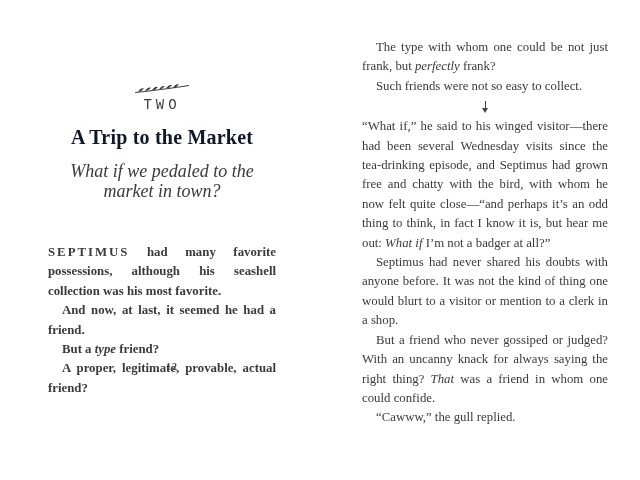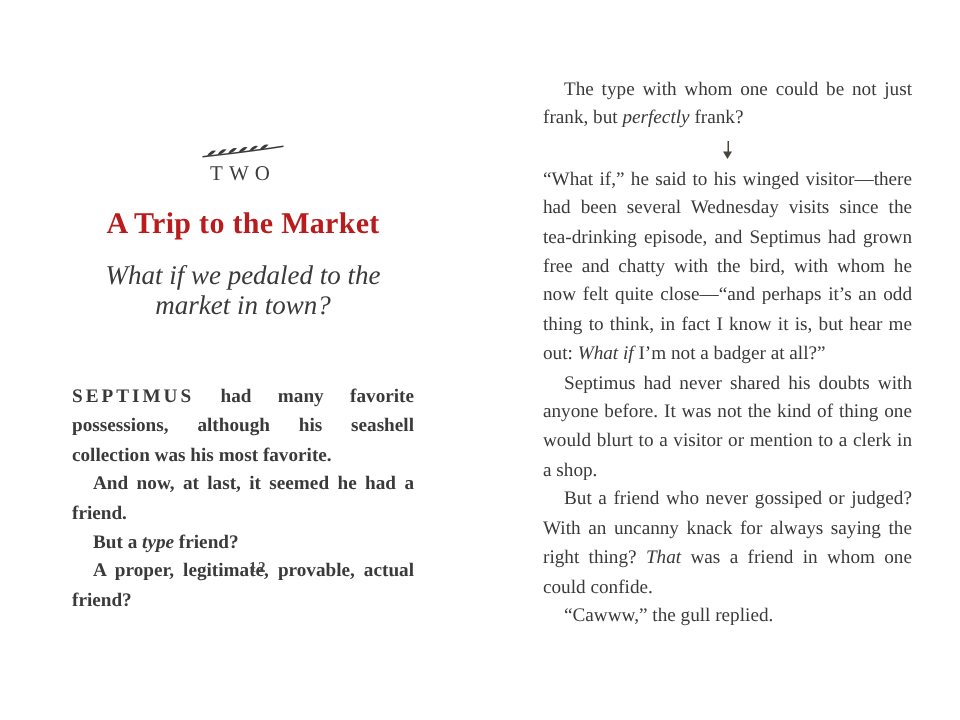--- a/index.html
+++ b/index.html
@@ -3,33 +3,33 @@
 <meta charset="utf-8">
 <style>
   html, body { margin:0; padding:0; }
   body {
     width:640px; height:480px; background:#ffffff;
     font-family:"Liberation Serif","DejaVu Serif",serif;
     color:#3a3a3a;
     -webkit-font-smoothing:antialiased;
   }
   .spread { position:relative; width:640px; height:480px; background:#ffffff; overflow:hidden; }
-  .page { position:absolute; top:0; height:394px;margin-top:12px; }
+  .page { position:absolute; top:0; height:394px; }
   .page-left  { left:48px;  width:228px; }
   .page-right { left:362px; width:246px; }
 
   .chapter-head { text-align:center; padding-top:82px; }
   .ornament { display:block; margin:0 auto; }
   .chapter-label {
     font-size:14px; letter-spacing:4px; margin-top:3px;
-    color:#3f3d3b; font-variant:small-caps;
+    color:#3f3d3b; font-variant:small-caps;font-family:Liberation Mono, monospace;
   }
   .chapter-title {
     font-size:20px; font-weight:600; margin-top:13px;
-    color:#b91c1c; letter-spacing:0.2px;
+    color:#0f172a; letter-spacing:0.2px;
   }
   .epigraph {
     font-style:italic; font-size:18px; line-height:20px;
     margin-top:12px; color:#3a3a3a;
   }
 
   .body-text {
     font-size:12.8px; line-height:19.4px;
     text-align:justify; text-justify:inter-word;
   }
@@ -86,20 +86,21 @@
         <p class="para indent"><span>And now, at last, it seemed he had a friend.</span></p>
         <p class="para indent"><span>But a </span><span class="italic">type</span><span> friend?</span></p>
         <p class="para indent"><span>A proper, legitimate, provable, actual friend?</span></p>
       </div>
     <div class="page-num">12</div>
   </div>
 
   <div class="page page-right">
     <div class="body-text">
         <p class="para indent"><span>The type with whom one could be not just frank, but </span><span class="italic">perfectly</span><span> frank?</span></p>
+        <p class="para indent"><span>Such friends were not so easy to collect.</span></p>
         <div class="section-break"><span class="break-arrow"></span></div>
         <p class="para"><span>“What if,” he said to his winged visitor—there had been several Wednesday visits since the tea-drinking episode, and Septimus had grown free and chatty with the bird, with whom he now felt quite close—“and perhaps it’s an odd thing to think, in fact I know it is, but hear me out: </span><span class="italic">What if</span><span> I’m not a badger at all?”</span></p>
         <p class="para indent"><span>Septimus had never shared his doubts with anyone before. It was not the kind of thing one would blurt to a visitor or mention to a clerk in a shop.</span></p>
         <p class="para indent"><span>But a friend who never gossiped or judged? With an uncanny knack for always saying the right thing? </span><span class="italic">That</span><span> was a friend in whom one could confide.</span></p>
         <p class="para indent"><span>“Cawww,” the gull replied.</span></p>
       </div>
   </div>
 
 </div>
 

